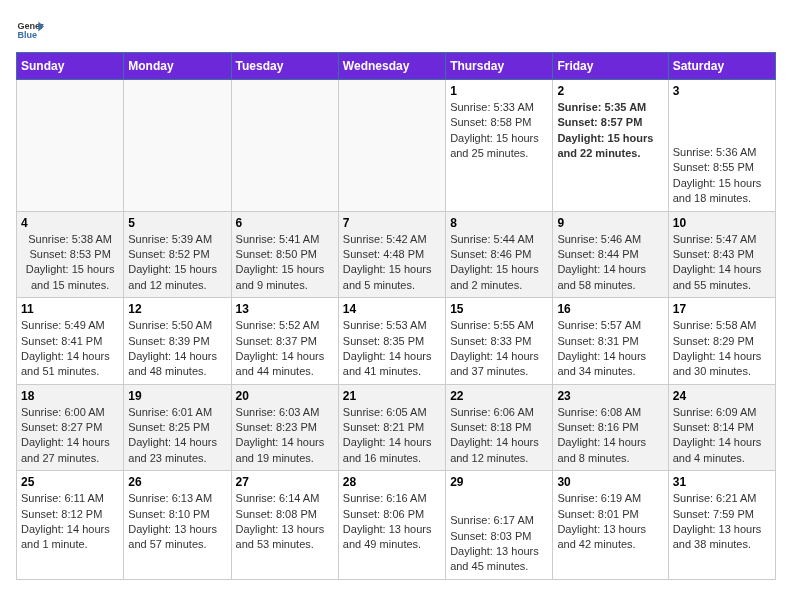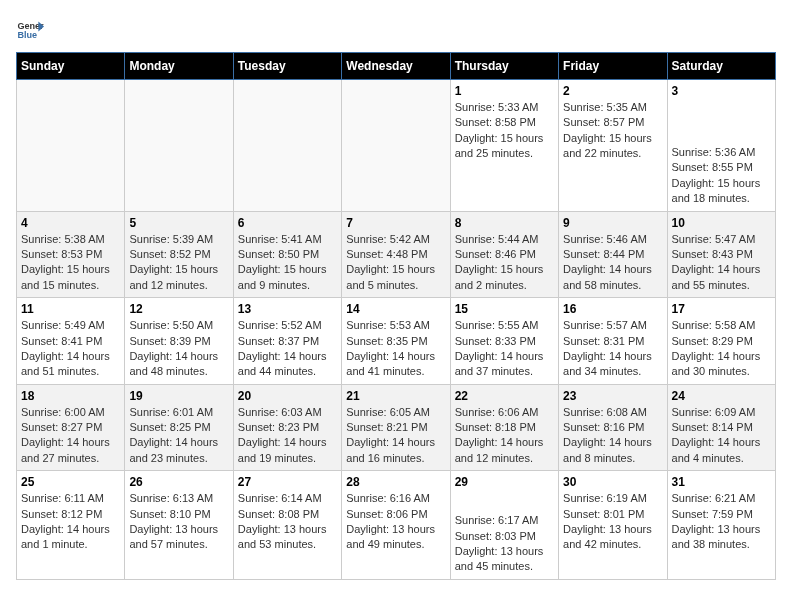--- a/index.html
+++ b/index.html
@@ -36,21 +36,21 @@
     .subtitle {
       font-size: 16px;
       color: #555;
     }
     table {
       width: 100%;
       border-collapse: collapse;
       font-size: 11px;
     }
     thead tr th {
-      background-color: #000000;
+      background-color: #6d28d9;
       color: #fff;
       padding: 6px 4px;
       text-align: left;
       font-size: 12px;
       border: 1px solid #3a6ea5;
     }
     tbody tr td {
       border: 1px solid #ccc;
       vertical-align: top;
       padding: 4px;
@@ -115,37 +115,37 @@
         <td class="empty-cell"></td>
         <td>
           <span class="day-number">1</span>
           <div class="day-info" style="white-space: pre-line;">Sunrise: 5:33 AM
 Sunset: 8:58 PM
 Daylight: 15 hours
 and 25 minutes.</div>
         </td>
         <td>
           <span class="day-number">2</span>
-          <div class="day-info" style="white-space: pre-line;">Sunrise: 5:35 AM
+          <div class="day-info" style="white-space: pre-line; font-weight: bold;">Sunrise: 5:35 AM
 Sunset: 8:57 PM
 Daylight: 15 hours
 and 22 minutes.</div>
         </td>
         <td>
           <span class="day-number">3</span>
           <div class="day-info" style="white-space: pre-line; margin-top: 47px;">Sunrise: 5:36 AM
 Sunset: 8:55 PM
 Daylight: 15 hours
 and 18 minutes.</div>
         </td>
       </tr>
       <tr>
         <td>
           <span class="day-number">4</span>
-          <div class="day-info" style="white-space: pre-line;">Sunrise: 5:38 AM
+          <div class="day-info" style="white-space: pre-line; text-align: center;">Sunrise: 5:38 AM
 Sunset: 8:53 PM
 Daylight: 15 hours
 and 15 minutes.</div>
         </td>
         <td>
           <span class="day-number">5</span>
           <div class="day-info" style="white-space: pre-line;">Sunrise: 5:39 AM
 Sunset: 8:52 PM
 Daylight: 15 hours
 and 12 minutes.</div>

